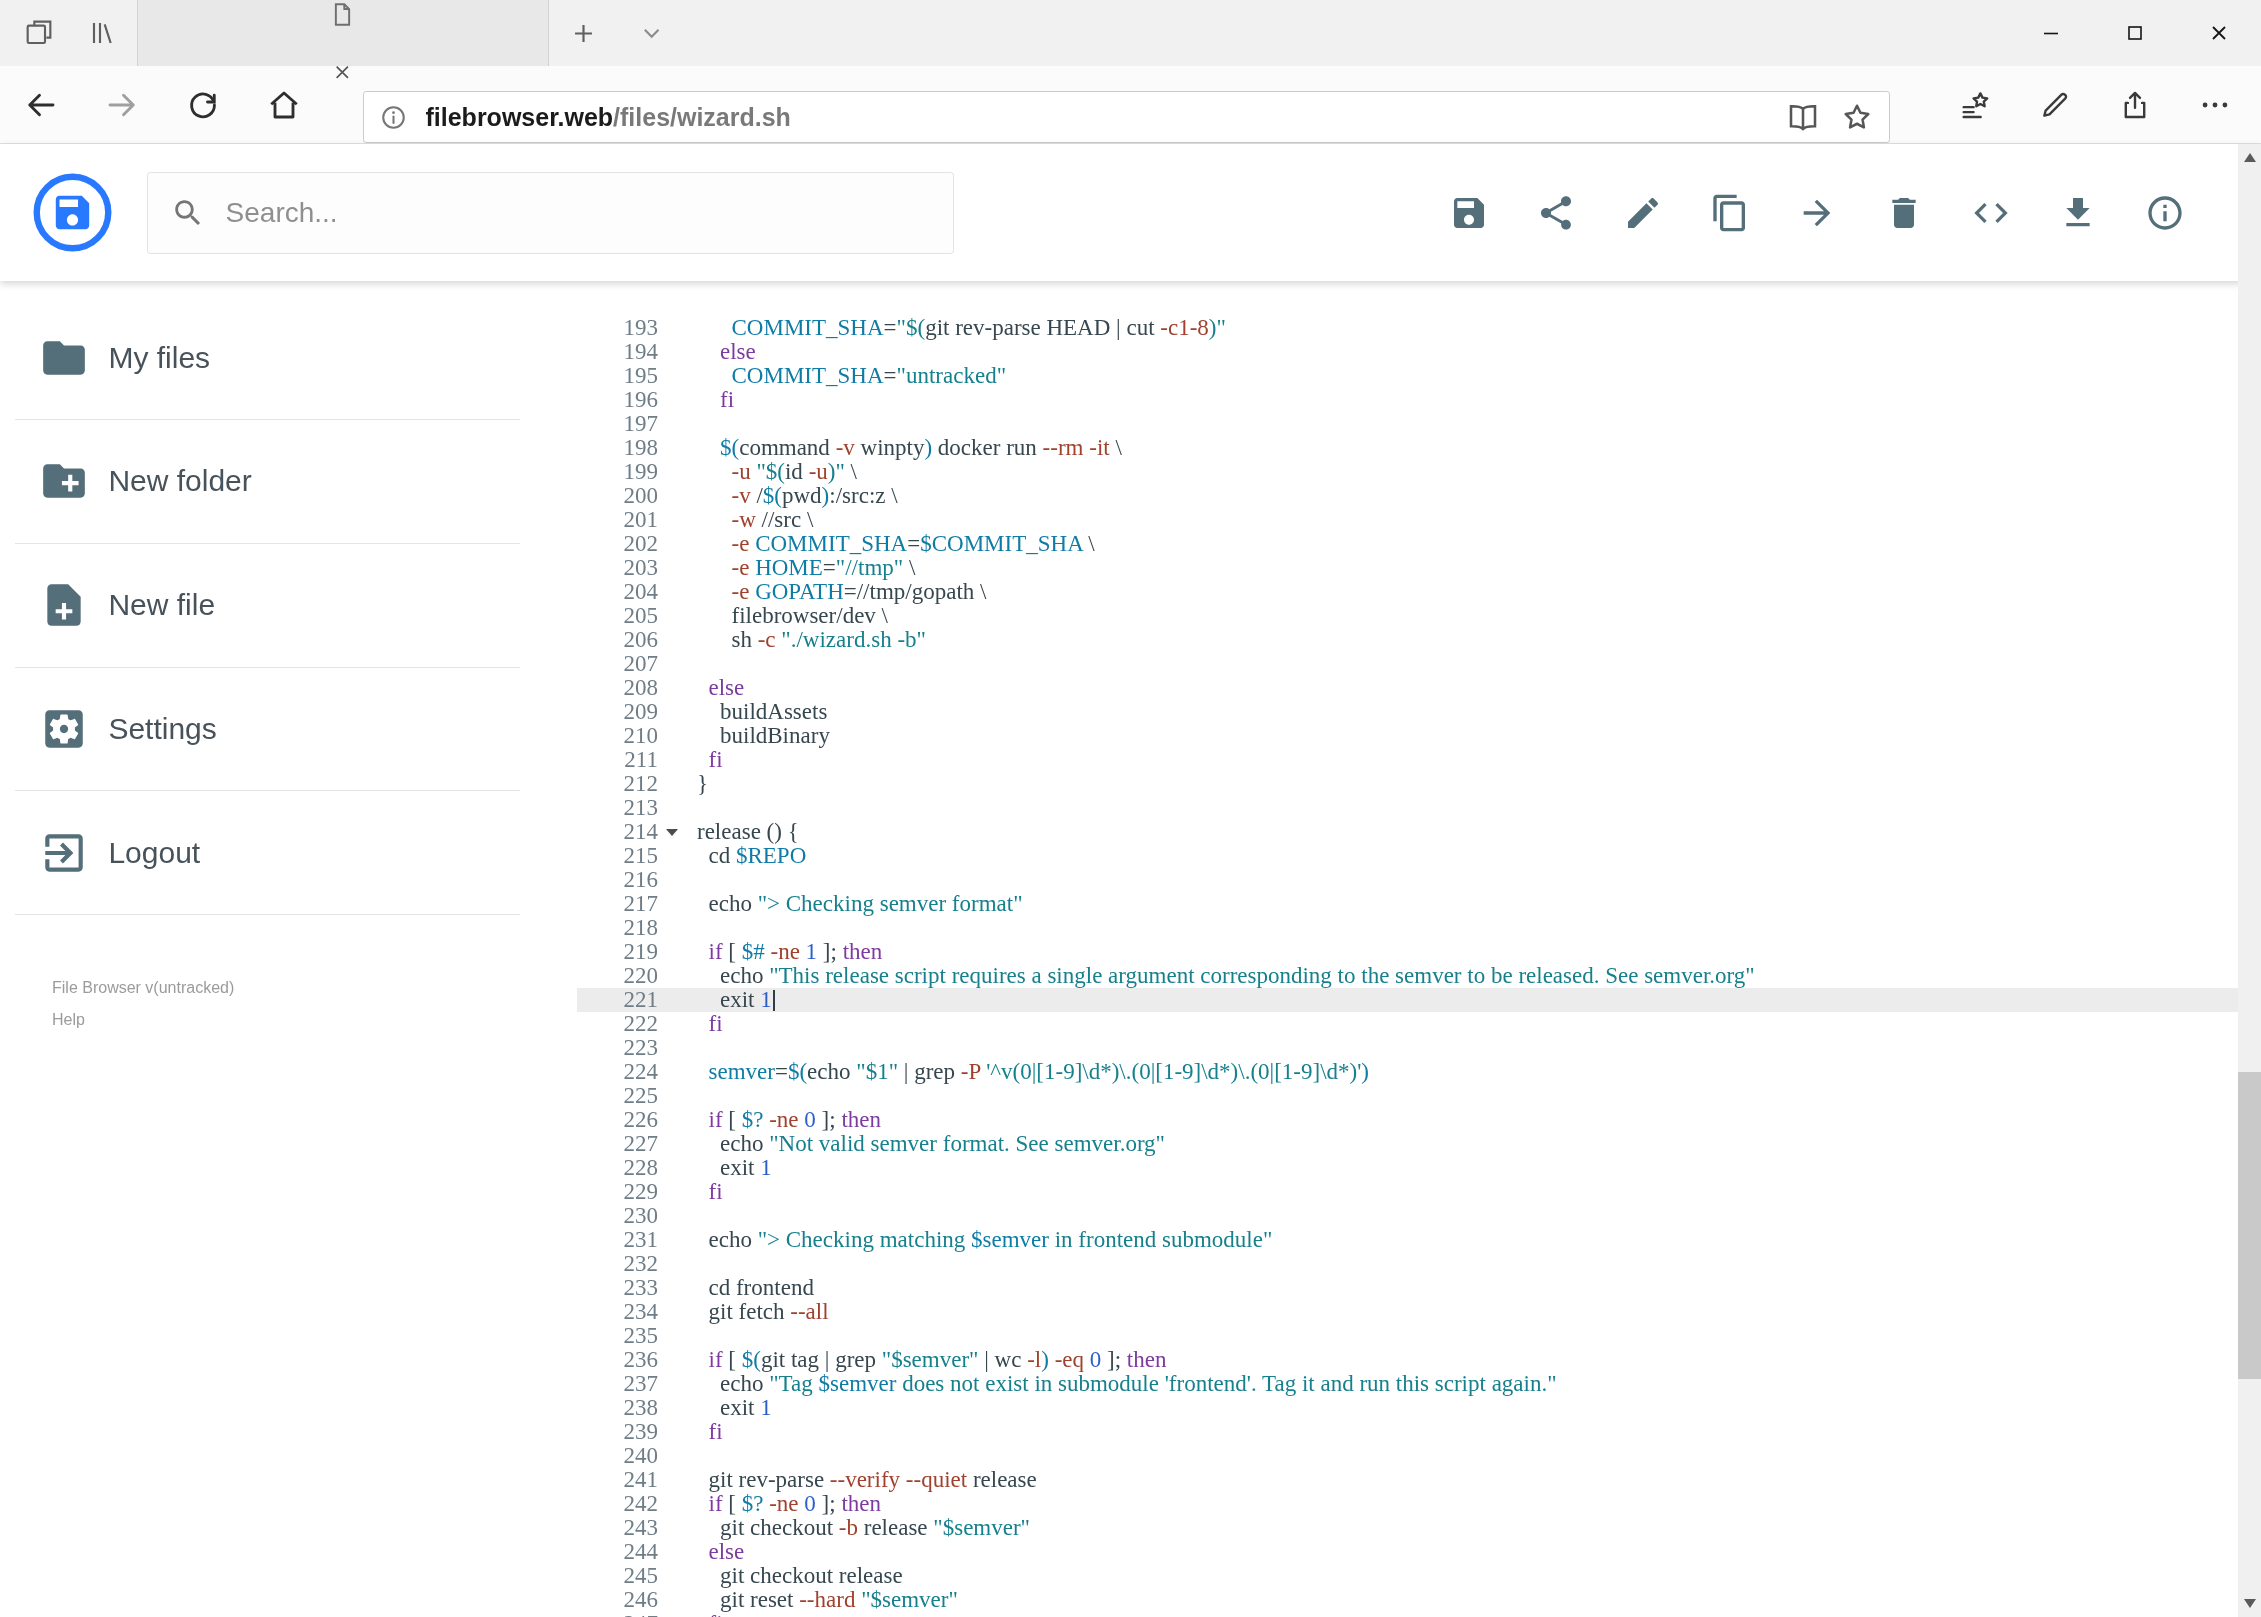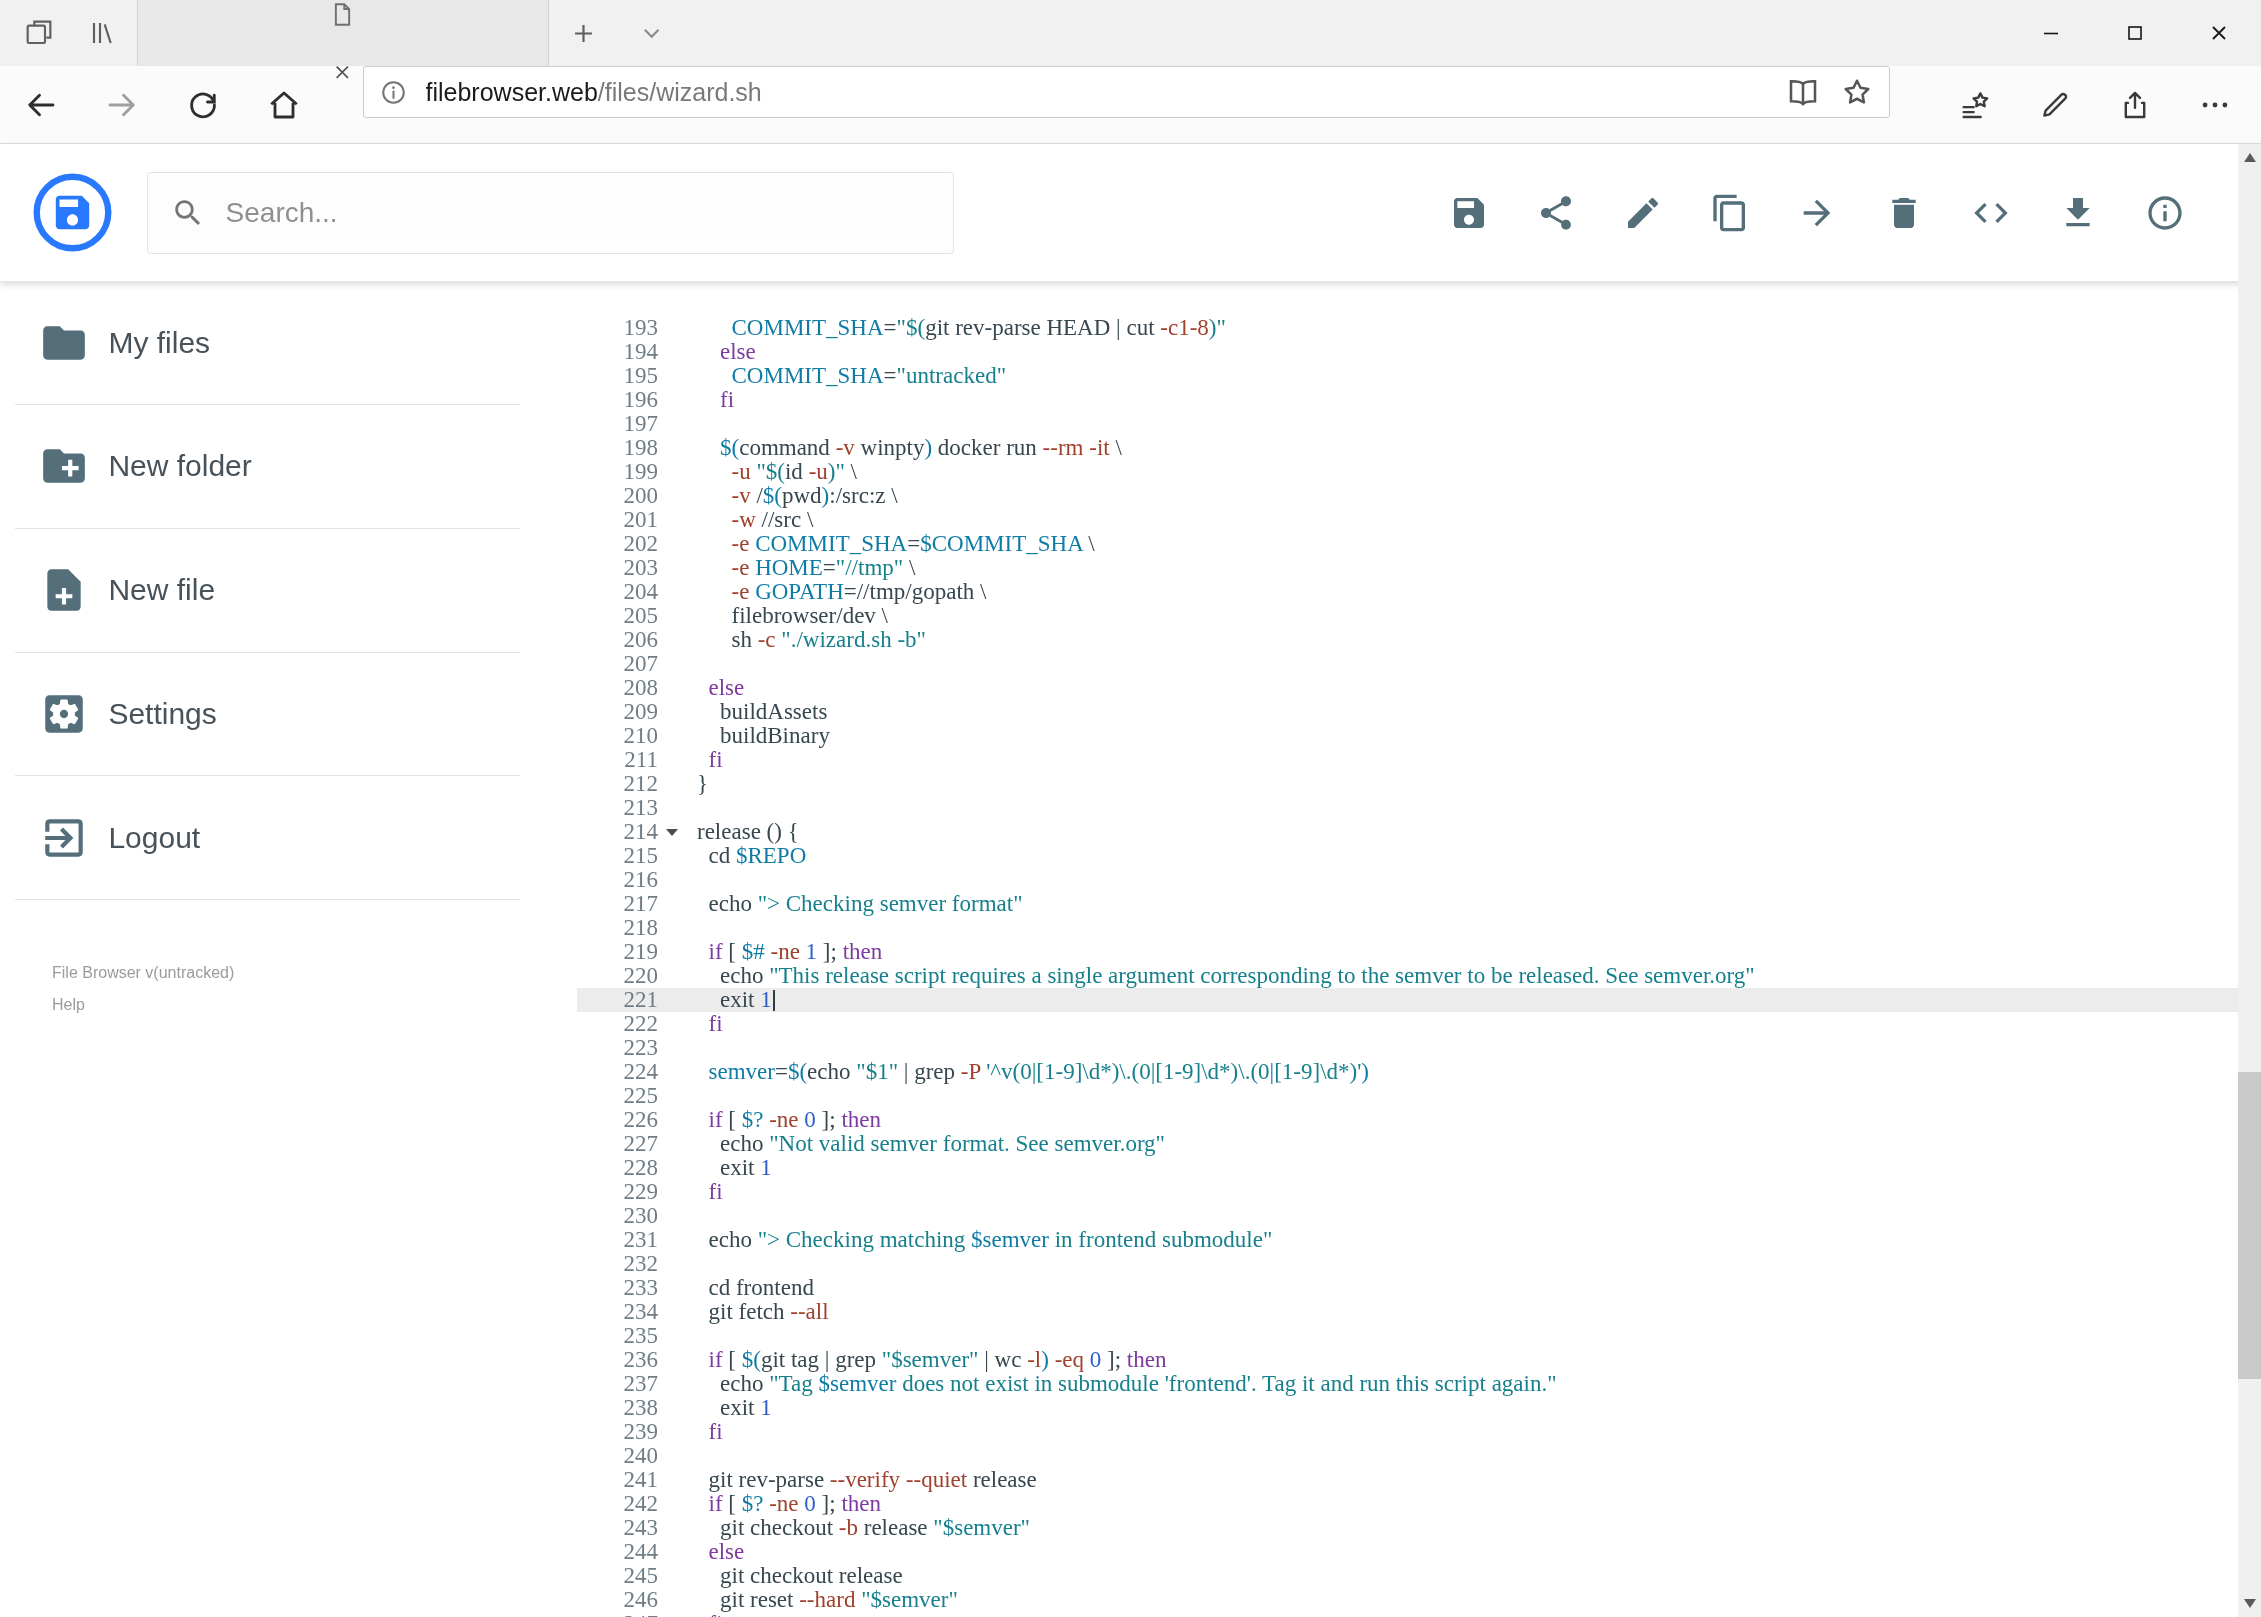--- a/index.html
+++ b/index.html
@@ -24,21 +24,21 @@
   .tab-close { width: 37px; height: 37px; color: #555; display: flex; align-items: center; justify-content: center; }
   .tab-close .icon { width: 22.6px; height: 22.6px; }
   .newtab-btn, .tabchev-btn { width: 69px; display: flex; align-items: center; justify-content: center; color: #5f5f5f; }
   .newtab-btn .icon { width: 29px; height: 29px; }
   .tabchev-btn .icon { width: 27.4px; height: 27.4px; color: #8a8a8a; }
   .winctl { margin-left: auto; display: flex; }
   .winctl-btn { width: 84px; display: flex; align-items: center; justify-content: center; color: #161616; }
   .winctl-btn .icon { width: 24px; height: 24px; }
 
   
-  .addressrow { height: 78px; background: #fbfbfb; display: flex; align-items: flex-start; border-bottom: 0.8px solid #e0e0e0; }
+  .addressrow { height: 78px; background: #fbfbfb; display: flex; align-items: flex-end; border-bottom: 0.8px solid #e0e0e0; font-weight: bold; }
   .nav-btn { width: 81px; height: 77px; display: flex; align-items: center; justify-content: center; color: #2e2e2e; }
   .nav-btn .icon { width: 36px; height: 36px; }
   .nav-btn.disabled { color: #9f9f9f; }
   .addressbar { margin-left: 39px; width: 1527px; height: 52px; background: #fff; border: 1.6px solid #cbcbcb;
                 border-radius: 3.2px; display: flex; align-items: center; padding: 0 14.5px; gap: 18px; }
   .addressbar .icon.small { width: 29px; height: 29px; color: #767676; flex: none; }
   .url { flex: 1; font-size: 25px; white-space: nowrap; overflow: hidden; }
   .url .host { color: #1b1b1b; }
   .url .path { color: #797979; }
   .addr-action { width: 36px; height: 36px; color: #565656; flex: none; }
@@ -54,21 +54,21 @@
                border-radius: 3.2px; display: flex; align-items: center; padding: 0 22.6px; gap: 21px; }
   .searchbox .icon { width: 34px; height: 34px; color: #757575; flex: none; }
   .search-text { font-size: 28px; color: #8f8f8f; }
   .toolbar { position: absolute; right: 71px; top: 0; height: 137px; display: flex; align-items: center; gap: 37px; }
   .tool-btn { width: 50px; height: 50px; color: var(--icon-gray, #546e7a); display: flex; align-items: center; justify-content: center; }
   .tool-btn .icon { width: 40px; height: 40px; }
 
   
   .content { display: flex; height: 1336px; position: relative; background: #fff; }
 
-  .sidebar { width: 577px; flex: none; padding-top: 0; }
+  .sidebar { width: 577px; flex: none; padding-top: 15px; }
   .sb-item { height: 123px; display: flex; align-items: center; padding-left: 39px; gap: 19.4px; cursor: default; }
   .sb-item .icon { width: 50px; height: 50px; color: var(--icon-gray, #546e7a); flex: none; }
   .sb-label { font-size: 30px; color: #47525a; }
   .sb-div { height: 0.8px; background: #e4e4e4; margin-left: 14.5px; width: 505px; }
   .sb-footer { margin-top: 57px; padding-left: 52px; font-size: 16px; color: #9b9b9b; line-height: 32px; }
   .sb-footer .help { display: block; }
 
   
   .editor { flex: 1; font-family: Liberation Serif, serif; font-size: 23px; line-height: 24px;
             padding-top: 3.2px; color: var(--code-plain, #37474f); overflow: hidden; margin-top: 32px; }

